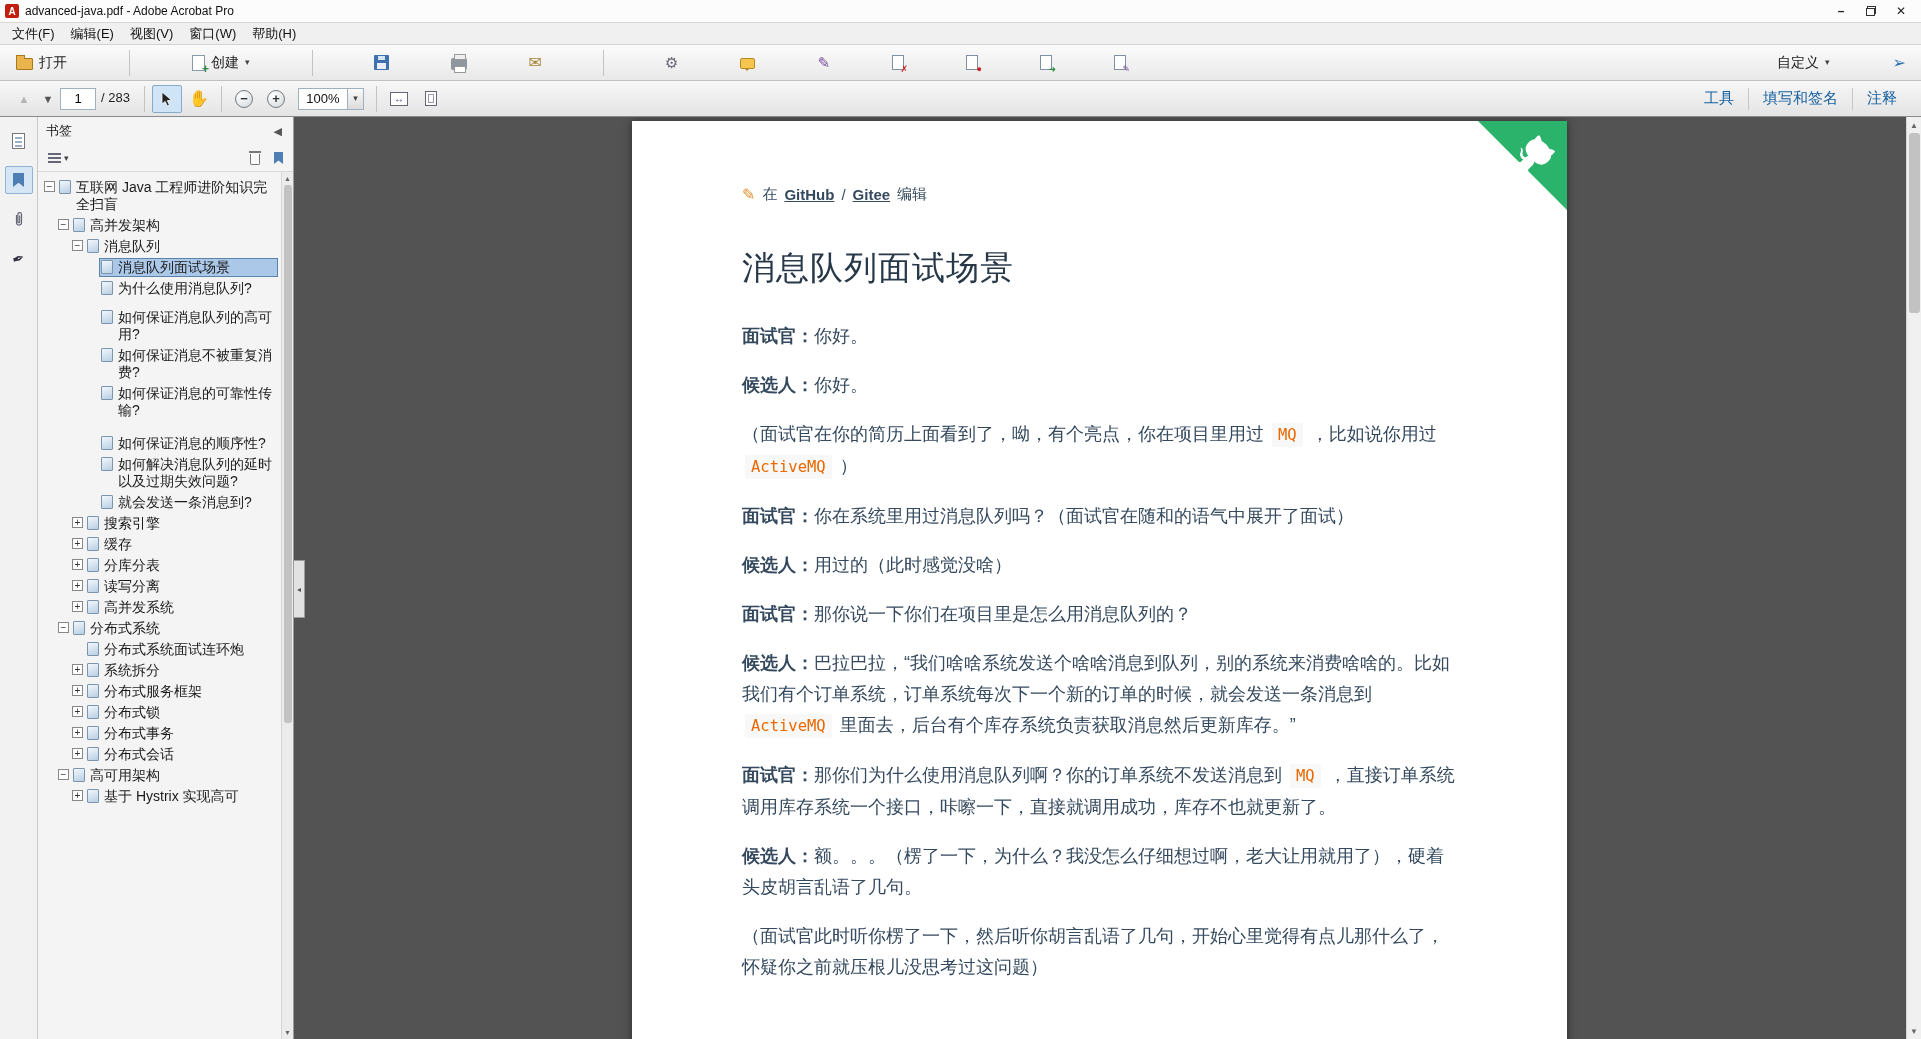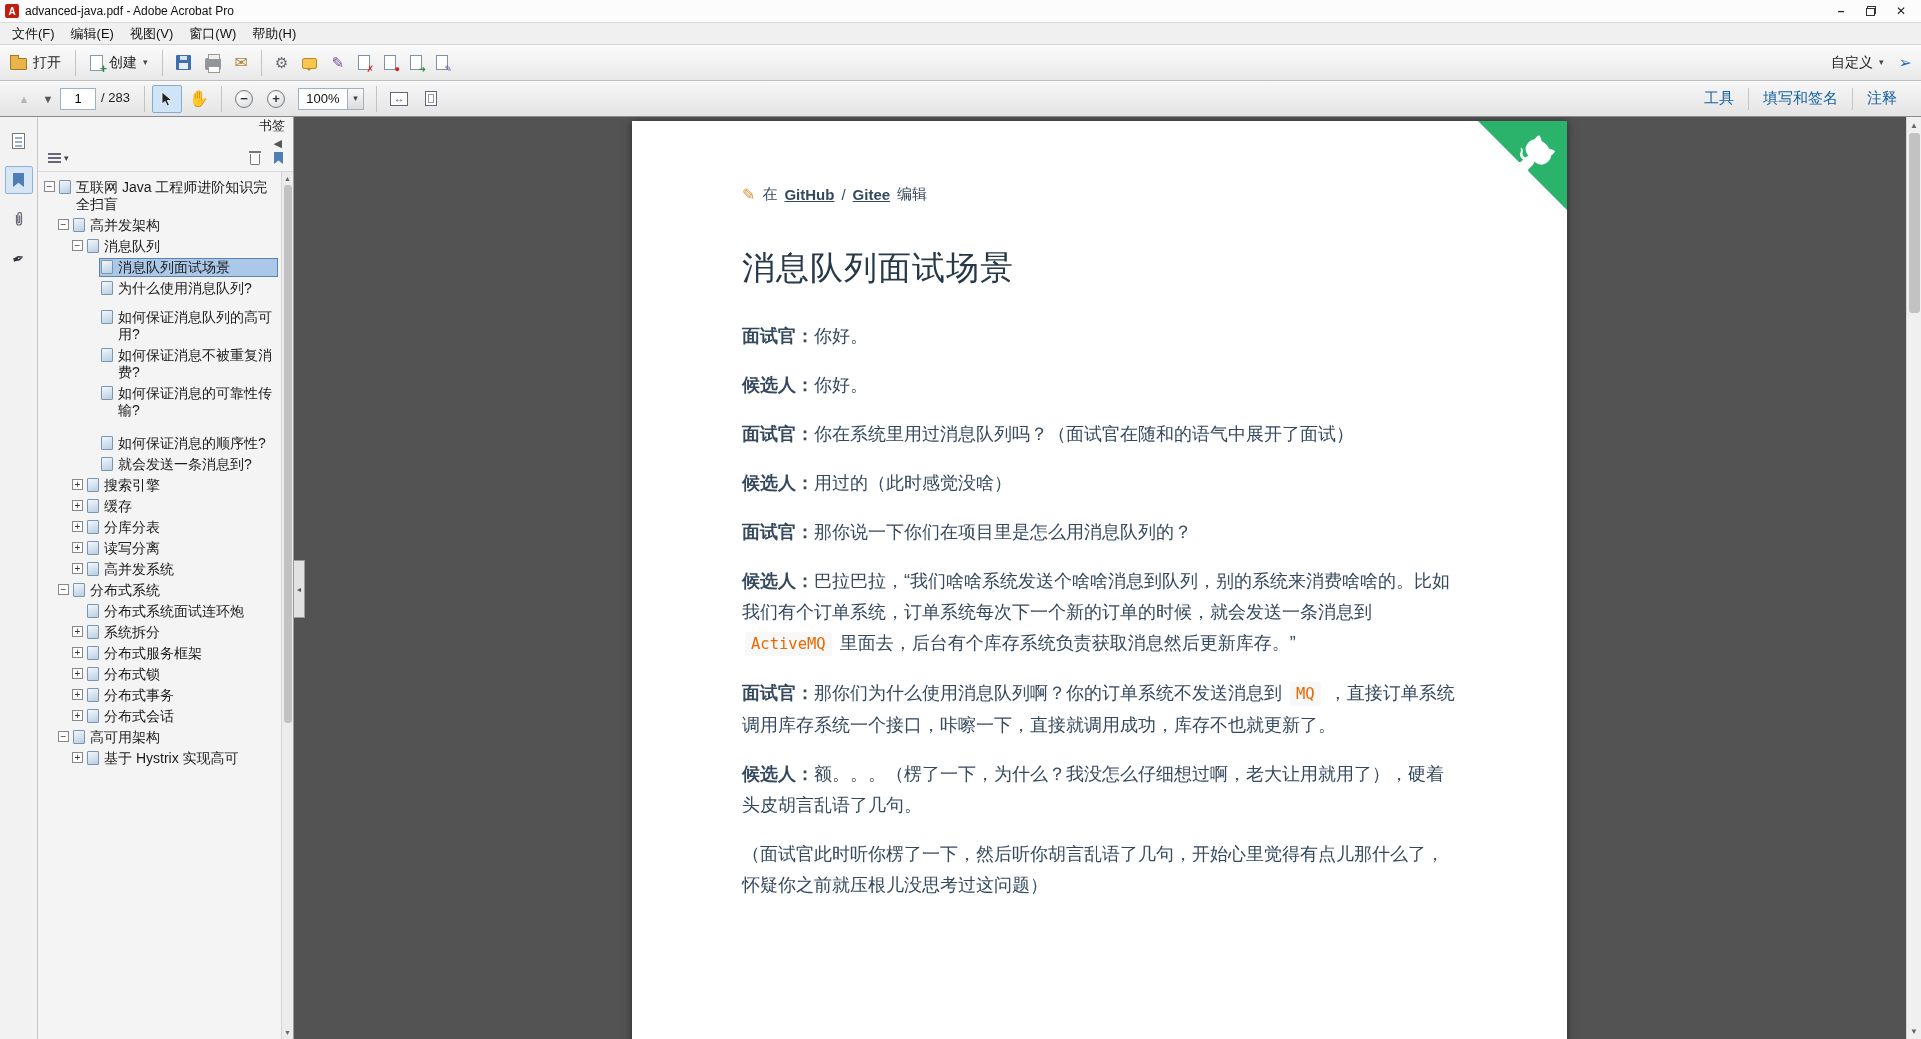--- a/index.html
+++ b/index.html
@@ -20,21 +20,21 @@
   .ic-restore::before{content:"";position:absolute;top:0;right:0;width:7px;height:6px;border:1px solid #333;}
   .ic-restore::after{content:"";position:absolute;bottom:0;left:0;width:7px;height:6px;border:1px solid #333;background:#fcfcfc;}
 
   
   .menubar{height:22px;background:#f0f0f0;border-bottom:1px solid #d2d2d2;
     display:flex;align-items:center;padding:0 4px;flex:0 0 auto;}
   .menu-item{font-size:13px;color:#111;padding:2px 8px;}
 
   
   .toolbar-main{height:36px;background:linear-gradient(#fbfbfb,#e9e9e9);
-    border-bottom:1px solid #c0c0c0;display:flex;align-items:center;padding:0 2px;flex:0 0 auto;}
+    border-bottom:1px solid #c0c0c0;display:flex;align-items:center;padding:0 8px;flex:0 0 auto;gap:48px;}
   .toolbar-nav{height:36px;background:linear-gradient(#f7f7f7,#e4e4e4);
     border-bottom:1px solid #8a8a8a;display:flex;align-items:center;padding:0 10px 0 12px;flex:0 0 auto;}
   .tb-btn{height:28px;display:flex;align-items:center;gap:6px;padding:0 8px;border-radius:3px;
     font-size:14px;color:#222;}
   .tb-btn.icon-only{padding:0 7px;}
   .tb-sep{width:1px;height:26px;background:#c3c3c3;margin:0 6px;flex:0 0 1px;}
   .tb-spacer{flex:1;}
   .caret{font-size:9px;color:#444;line-height:1;}
   .glyph{font-size:15px;line-height:1;color:#556;}
   .glyph.env{color:#a98436;font-size:16px;}
@@ -95,21 +95,21 @@
   .strip-btn{width:28px;height:28px;display:flex;align-items:center;justify-content:center;border-radius:2px;border:1px solid transparent;}
   .strip-btn.active{background:#d6e6f5;border:1px solid #8fb3d4;}
   .ic-pages{width:13px;height:16px;background:#fff;border:1px solid #777;position:relative;}
   .ic-pages::before{content:"";position:absolute;top:3px;left:2px;right:2px;height:2px;background:#9ab0c8;
     box-shadow:0 4px 0 #9ab0c8,0 8px 0 #9ab0c8;}
   .ic-flag{width:11px;height:14px;background:#4d7fb5;clip-path:polygon(0 0,100% 0,100% 100%,50% 70%,0 100%);}
   .ic-flag.small{width:9px;height:12px;}
 
   .bm-panel{width:256px;background:#f4f4f4;border-right:1px solid #9c9c9c;display:flex;
     flex-direction:column;position:relative;flex:0 0 256px;}
-  .bm-title-row{height:28px;display:flex;align-items:flex-end;padding:0 8px;font-size:13px;color:#222;flex-direction:column;}
+  .bm-title-row{height:28px;display:flex;align-items:center;padding:0 8px;font-size:13px;color:#222;}
   .bm-tools-row{height:27px;display:flex;align-items:center;padding:0 7px;border-bottom:1px solid #d8d8d8;gap:8px;}
   .small-btn{display:flex;align-items:center;gap:3px;padding:2px 3px;color:#555;font-size:11px;}
   .spacer{flex:1;}
   .ic-bars{width:13px;height:10px;background:repeating-linear-gradient(to bottom,#667 0 2px,transparent 2px 4px);}
   .ic-trash{width:10px;height:11px;border:1px solid #777;border-top:none;border-radius:0 0 2px 2px;
     position:relative;margin-top:3px;background:#fafafa;}
   .ic-trash::before{content:"";position:absolute;top:-3px;left:-2px;right:-2px;height:2px;background:#777;}
 
   .bm-tree{flex:1;overflow:hidden;padding:5px 14px 0 0;}
   .bm-row{display:flex;align-items:flex-start;padding:2px 2px 2px 6px;font-size:14px;line-height:17px;color:#1a1a1a;}
@@ -377,20 +377,27 @@
             <span class="expander blank"></span>
             <span class="bm-hit">
               <span class="bm-ico"></span>
               <span class="bm-label">如何保证消息的顺序性?</span>
             </span>
           </div>
           <div class="bm-row" style="padding-left: 48px;">
             <span class="expander blank"></span>
             <span class="bm-hit">
               <span class="bm-ico"></span>
+              <span class="bm-label">如何解决消息队列的延时以及过期失效问题?</span>
+            </span>
+          </div>
+          <div class="bm-row" style="padding-left: 48px;">
+            <span class="expander blank"></span>
+            <span class="bm-hit">
+              <span class="bm-ico"></span>
               <span class="bm-label">就会发送一条消息到?</span>
             </span>
           </div>
           <div class="bm-row" style="padding-left: 34px;">
             <span class="expander">+</span>
             <span class="bm-hit">
               <span class="bm-ico"></span>
               <span class="bm-label">搜索引擎</span>
             </span>
           </div>
@@ -512,20 +519,21 @@
             <span>在</span>
             <a class="doc-link">GitHub</a>
             <span>/</span>
             <a class="doc-link">Gitee</a>
             <span>编辑</span>
           </div>
           <h1>消息队列面试场景</h1>
           <div id="pdf-paragraphs">
               <p><strong>面试官：</strong><span>你好。</span></p>
               <p><strong>候选人：</strong><span>你好。</span></p>
+              <p><span>（面试官在你的简历上面看到了，呦，有个亮点，你在项目里用过 </span><code>MQ</code><span> ，比如说你用过 </span><code>ActiveMQ</code><span> ）</span></p>
               <p><strong>面试官：</strong><span>你在系统里用过消息队列吗？（面试官在随和的语气中展开了面试）</span></p>
               <p><strong>候选人：</strong><span>用过的（此时感觉没啥）</span></p>
               <p><strong>面试官：</strong><span>那你说一下你们在项目里是怎么用消息队列的？</span></p>
               <p><strong>候选人：</strong><span>巴拉巴拉，“我们啥啥系统发送个啥啥消息到队列，别的系统来消费啥啥的。比如我们有个订单系统，订单系统每次下一个新的订单的时候，就会发送一条消息到 </span><code>ActiveMQ</code><span> 里面去，后台有个库存系统负责获取消息然后更新库存。”</span></p>
               <p><strong>面试官：</strong><span>那你们为什么使用消息队列啊？你的订单系统不发送消息到 </span><code>MQ</code><span> ，直接订单系统调用库存系统一个接口，咔嚓一下，直接就调用成功，库存不也就更新了。</span></p>
               <p><strong>候选人：</strong><span>额。。。（楞了一下，为什么？我没怎么仔细想过啊，老大让用就用了），硬着头皮胡言乱语了几句。</span></p>
               <p><span>（面试官此时听你楞了一下，然后听你胡言乱语了几句，开始心里觉得有点儿那什么了，怀疑你之前就压根儿没思考过这问题）</span></p>
             </div>
         </div>
       </div>

